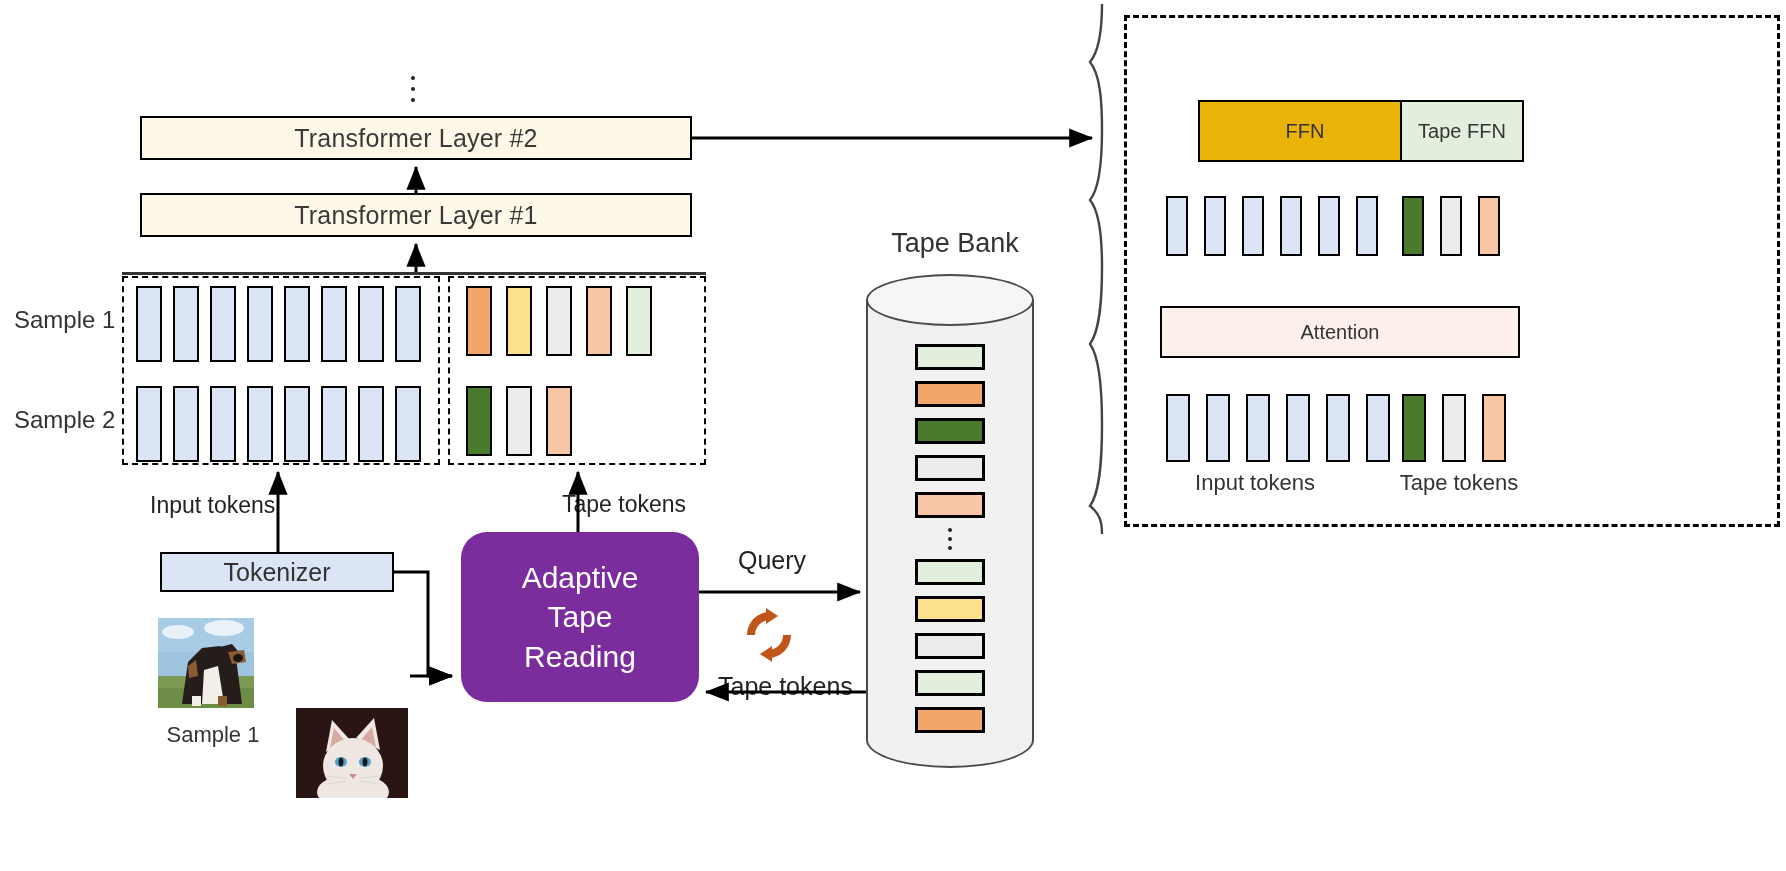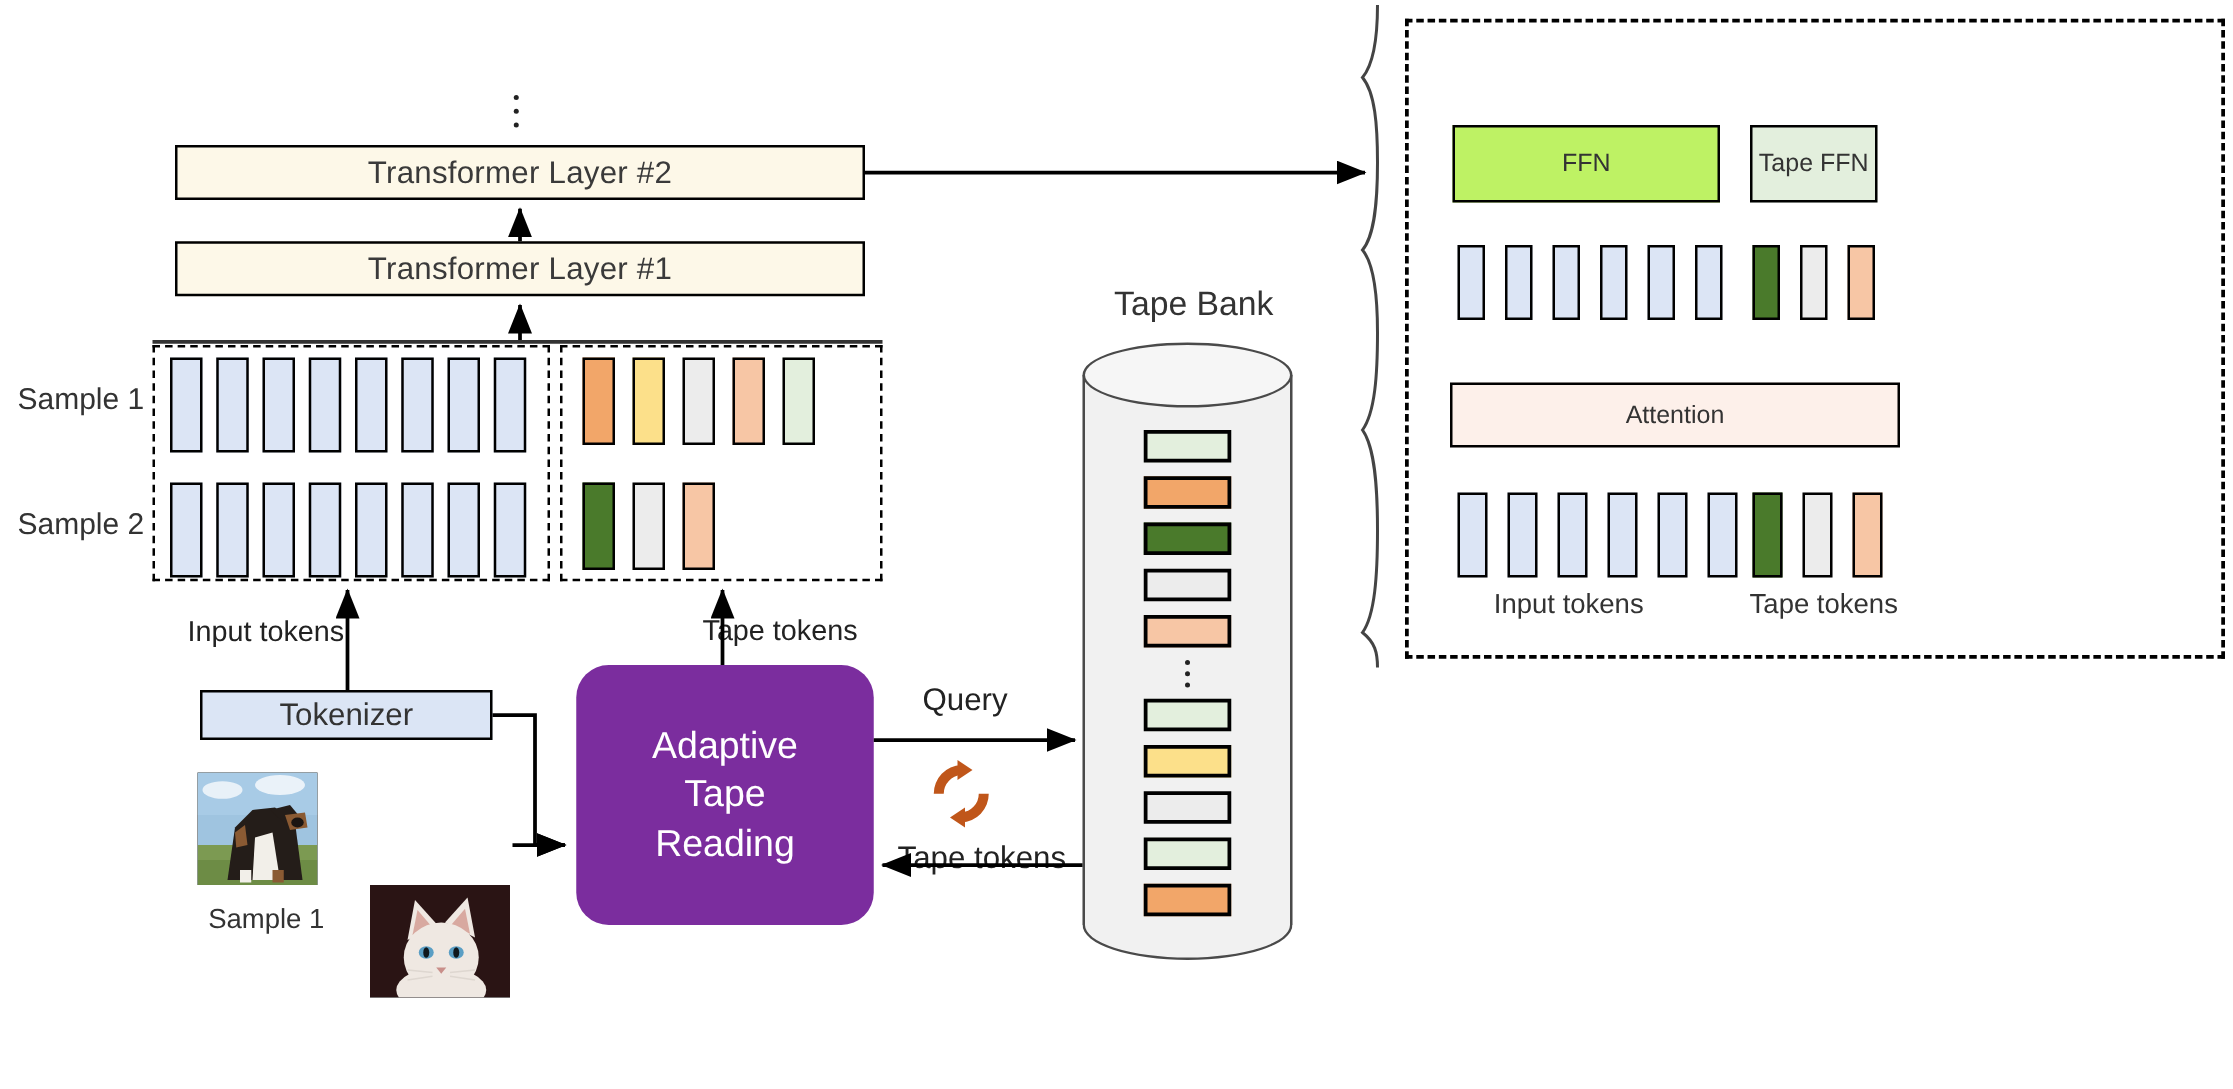--- a/index.html
+++ b/index.html
@@ -50,22 +50,22 @@
   .cyl-bot{
     background:#f1f1f1;border:2px solid #4a4a4a;border-radius:50%;
     clip-path:inset(50% 0 0 0);
   }
   .bankslot{border:3px solid #000;box-sizing:border-box;}
 
   
   .panel{border:3px dashed #000;}
   .panel-title{font-size:28px;color:#333;text-align:center;}
   .ffn{
-    border:2.5px solid #000;background:#bef264;
-    display:flex;align-items:center;justify-content:center;font-size:20px;color:#333;
+    border:2.5px solid #000;background:#eab308;
+    display:flex;align-items:center;justify-content:center;font-size:20px;color:#333;margin-left:36px;
   }
   .tapeffn{
     border:2.5px solid #000;background:#e3efdd;
     display:flex;align-items:center;justify-content:center;font-size:20px;color:#333;
   }
   .attn{
     border:2.5px solid #000;background:#fdf0ea;
     display:flex;align-items:center;justify-content:center;font-size:20px;color:#333;
   }
   .cap{font-size:22px;color:#333;text-align:center;}
@@ -138,21 +138,21 @@
     </div>
 
   <div class="abs lbl" style="left:150px;top:492px;">Input tokens</div>
 
   <div class="abs lbl" style="left:562px;top:491px;">Tape tokens</div>
 
   <div class="abs tokenizer" style="left:160px;top:552px;width:234px;height:40px;">
     <span>Tokenizer</span>
   </div>
 
-  <div class="abs atr" style="left:461px;top:532px;width:238px;height:208px;">
+  <div class="abs atr" style="left:461px;top:532px;width:238px;height:170px;">
     <span>Adaptive</span>
     <span>Tape</span>
     <span>Reading</span>
   </div>
 
   <div class="abs photo" style="left:158px;top:618px;width:96px;height:90px;">
     <svg viewBox="0 0 96 90" width="96" height="90" style="display:block">
       <rect x="0" y="0" width="96" height="90" fill="#9fc4e0"></rect>
       <rect x="0" y="0" width="96" height="34" fill="#a8cbe6"></rect>
       <ellipse cx="20" cy="14" rx="16" ry="7" fill="#e8f1f8"></ellipse>
@@ -230,21 +230,21 @@
       <div class="bankslot" style="height: 26px; margin-bottom: 11px; background: rgb(227, 239, 221);"></div>
       <div class="bankslot" style="height: 26px; margin-bottom: 11px; background: rgb(242, 166, 105);"></div>
     </div>
 
   <div class="abs panel" style="left:1124px;top:15px;width:656px;height:512px;"></div>
 
 
   <div class="abs ffn" style="left:1162px;top:100px;width:214px;height:62px;">
     <span>FFN</span>
   </div>
-  <div class="abs tapeffn" style="left:1400px;top:100px;width:102px;height:62px;">
+  <div class="abs tapeffn" style="left:1400px;top:100px;width:124px;height:62px;">
     <span>Tape FFN</span>
   </div>
 
   <div class="abs tokrow" id="panel-top-input" style="left: 1166px; top: 196px; height: 60px; gap: 16px;">
       <div class="tok" style="width: 22px; height: 60px; background: rgb(220, 229, 245);"></div>
       <div class="tok" style="width: 22px; height: 60px; background: rgb(220, 229, 245);"></div>
       <div class="tok" style="width: 22px; height: 60px; background: rgb(220, 229, 245);"></div>
       <div class="tok" style="width: 22px; height: 60px; background: rgb(220, 229, 245);"></div>
       <div class="tok" style="width: 22px; height: 60px; background: rgb(220, 229, 245);"></div>
       <div class="tok" style="width: 22px; height: 60px; background: rgb(220, 229, 245);"></div>

